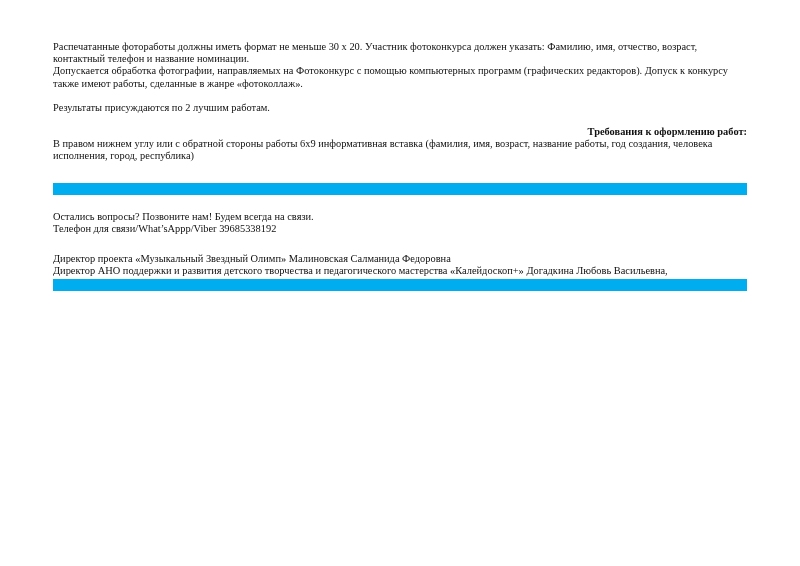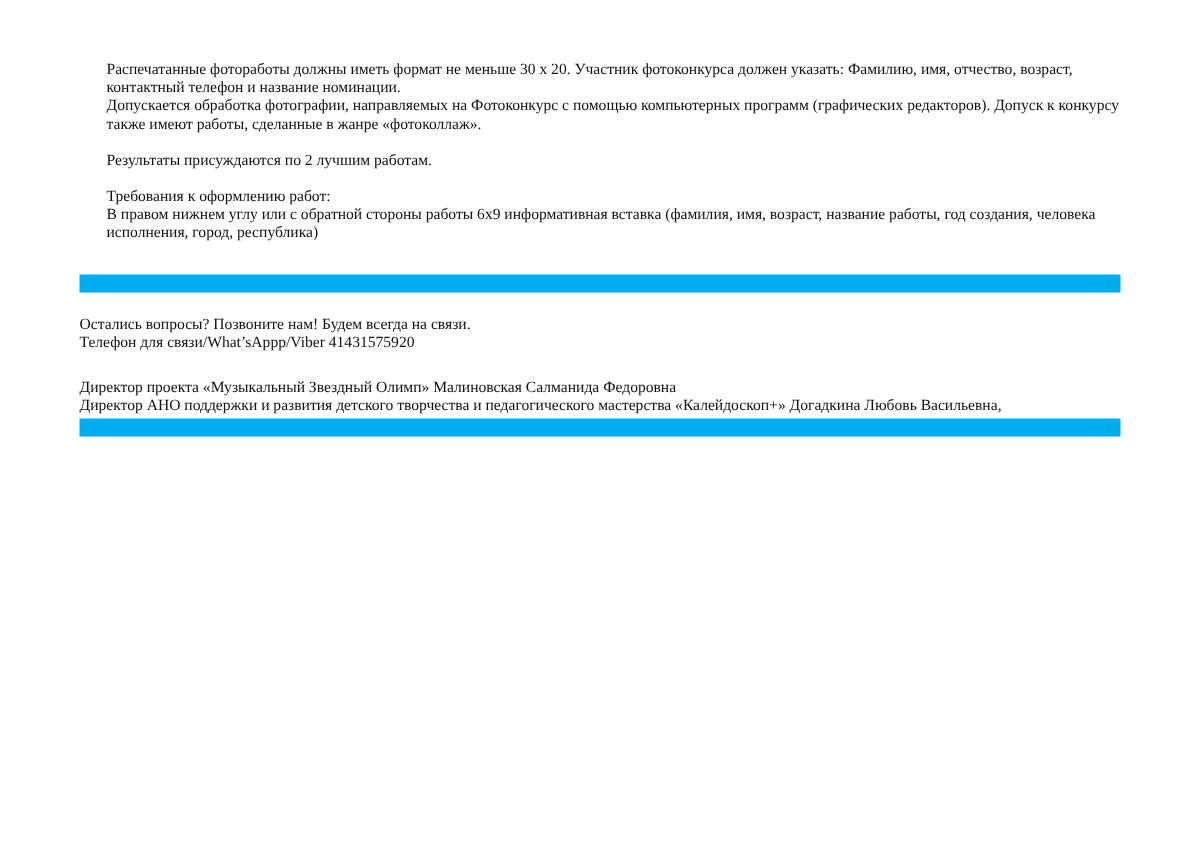--- a/index.html
+++ b/index.html
@@ -1,23 +1,23 @@
 <!DOCTYPE html>
 <html><head>
   <meta charset="utf-8">
   <style>
     html, body { margin: 0; padding: 0; background: #ffffff; }
     body {
       width: 800px; height: 566px; position: relative; overflow: hidden;
       font-family: "Liberation Serif", serif; color: #111; font-size: 10.4px; line-height: 12.2px;
     }
-    .page { position: absolute; left: 53px; top: 41px; width: 694px; margin-left: 18px; }
+    .page { position: absolute; left: 53px; top: 41px; width: 694px; }
     .para { margin: 0; }
     .gap { height: 12px; }
-    .bold { font-weight: normal; }
+    .bold { font-weight: bold; text-align: right; }
     .bar { position: absolute; left: 53px; width: 694px; height: 12px; background: #00adef; }
     .bar1 { top: 183px; }
     .bar2 { top: 279px; }
     .center { position: absolute; left: 53px; width: 694px; text-align: left; }
     .contact { top: 211px; }
     .directors { top: 253px; }
   </style>
 </head>
 <body>
 
@@ -28,21 +28,21 @@
   <p class="para">Результаты присуждаются по 2 лучшим работам.</p>
   <div class="gap"></div>
   <p class="para bold">Требования к оформлению работ:</p>
   <p class="para">В правом нижнем углу или с обратной стороны работы 6х9 информативная вставка (фамилия, имя, возраст, название работы, год создания, человека исполнения, город, республика)</p>
 </div>
 
 <div class="bar bar1"></div>
 
 <div class="center contact">
   <div>Остались вопросы? Позвоните нам! Будем всегда на связи.</div>
-  <div>Телефон для связи/What’sAppp/Viber 41431575920</div>
+  <div>Телефон для связи/What’sAppp/Viber 39685338192</div>
 </div>
 
 <div class="center directors">
   <div>Директор проекта «Музыкальный Звездный Олимп» Малиновская Салманида Федоровна</div>
   <div>Директор АНО поддержки и развития детского творчества и педагогического мастерства «Калейдоскоп+»  Догадкина Любовь Васильевна,</div>
 </div>
 
 <div class="bar bar2"></div>
 
 </body></html>

